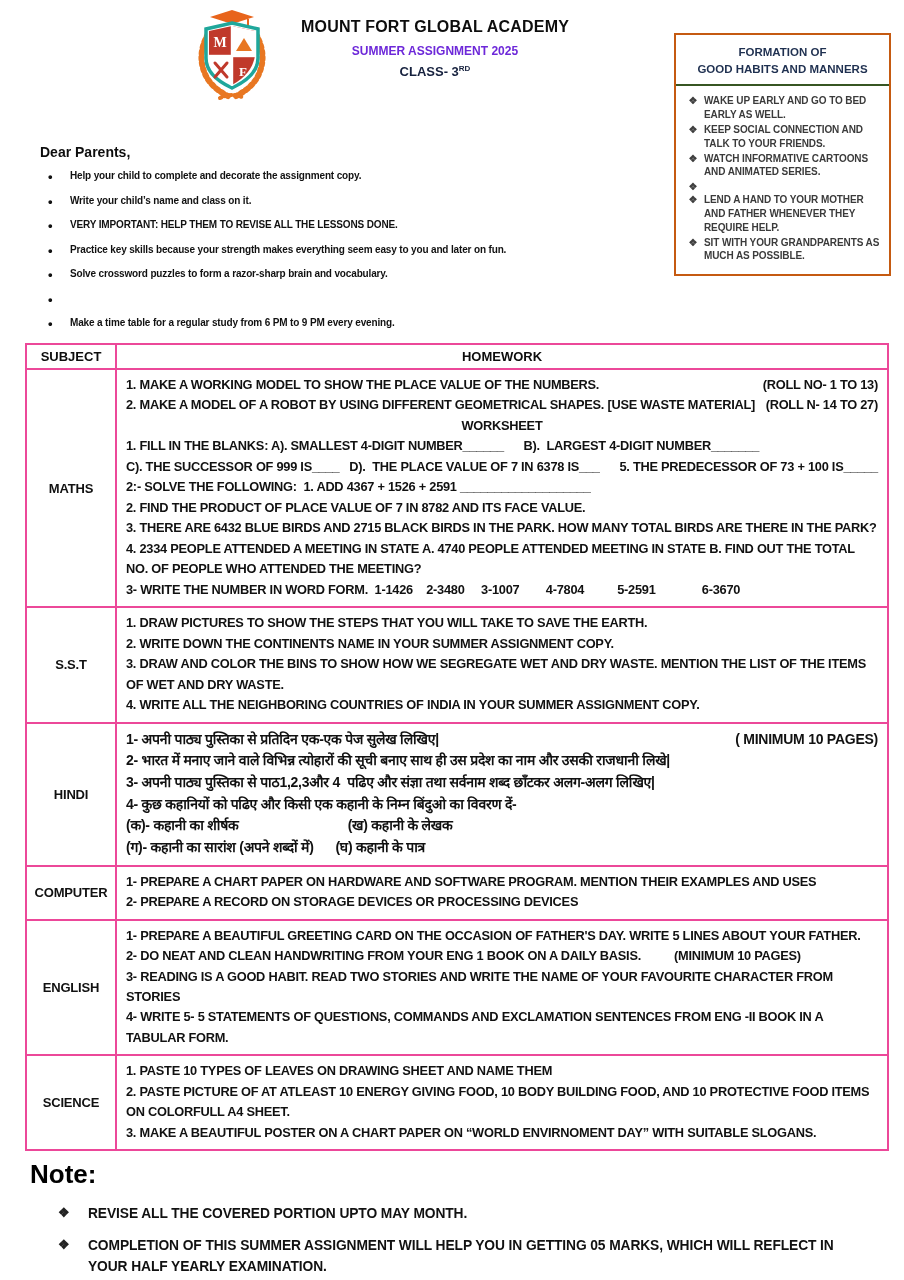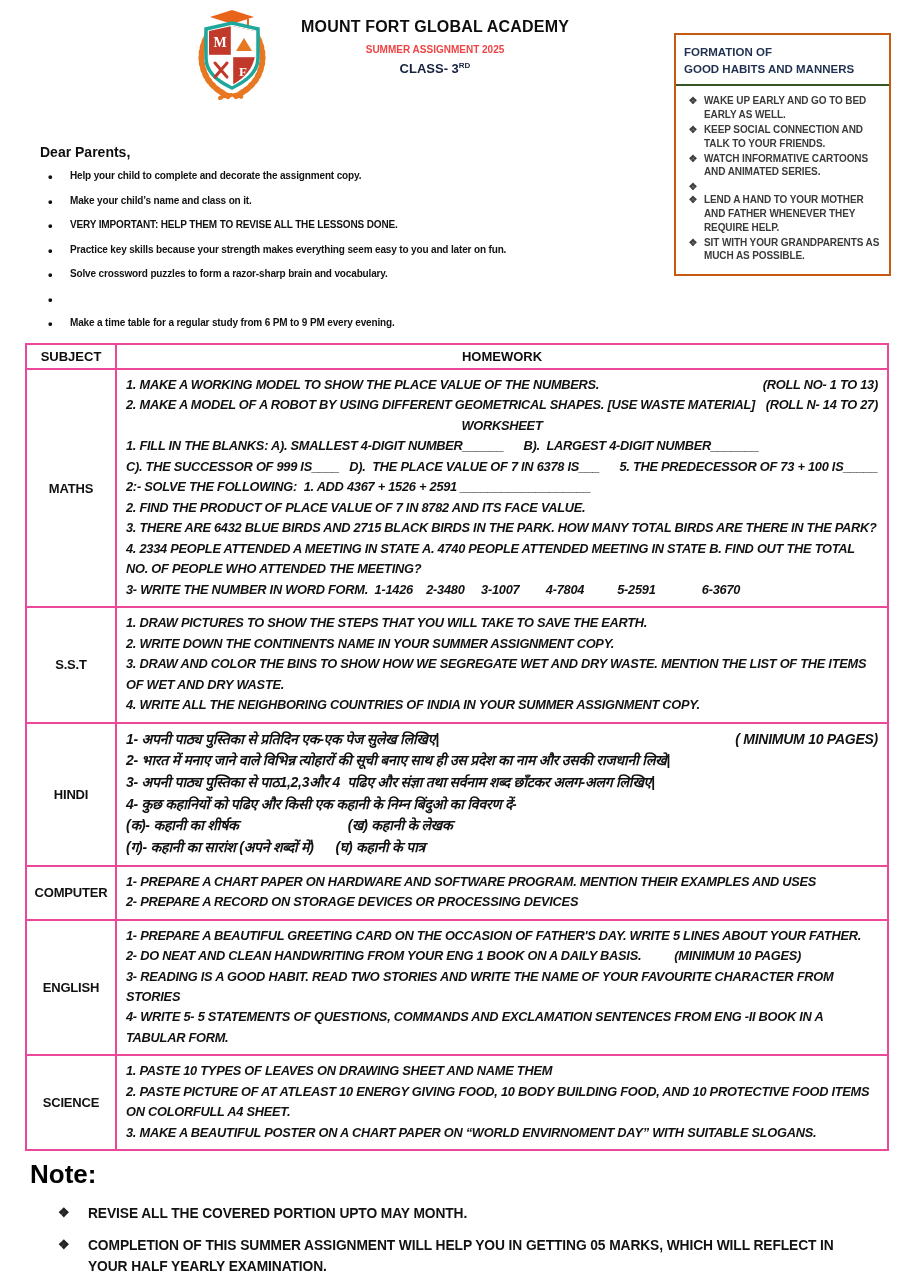--- a/index.html
+++ b/index.html
@@ -9,31 +9,31 @@
     font-family:"Liberation Sans", sans-serif;
     color:#111; font-weight:700;
   }
   .page { position:relative; width:904px; height:1280px; background:#fff; }
 
   
   .header { position:relative; height:112px; }
   .logo { position:absolute; left:188px; top:8px; width:88px; height:96px; }
   .titles { position:absolute; left:250px; top:18px; width:370px; text-align:center; }
   .school-name { font-size:16px; letter-spacing:.2px; color:#0d0d0d; }
-  .assign-title { font-size:10px; margin-top:8px; color:#ef4444; }
+  .assign-title { font-size:12px; margin-top:8px; color:#6d28d9; }
   .class-line { font-size:13px; margin-top:6px; color:#16213e; }
   .class-line sup { font-size:8px; }
 
   
   .habits-box {
     position:absolute; top:33px; right:13px; width:217px;
     border:2.5px solid #c55a11; background:#fff; padding:9px 0 10px;
     z-index:5;
   }
-  .habits-title { text-align:left; font-size:11.5px; line-height:1.45; color:#1f3050; padding:0 8px; }
+  .habits-title { text-align:center; font-size:11.5px; line-height:1.45; color:#1f3050; padding:0 8px; }
   .habits-divider { border-top:2.5px solid #375623; margin-top:7px; }
   .habits-list { padding:8px 8px 0 6px; }
   .h-item { display:flex; margin-bottom:1px; }
   .h-item .bullet { width:22px; flex:0 0 22px; text-align:center; font-size:10px; color:#3d3d3d; padding-top:1px; }
   .h-item .b-text { font-size:10px; line-height:1.38; color:#3b3b3b; letter-spacing:-0.1px; }
 
   
   .parents { margin:4px 250px 0 40px; }
   .greeting { font-size:14px; margin-bottom:9px; color:#0d0d0d;margin-top:32px; }
   .p-item { display:flex; margin-bottom:9.5px; }
@@ -41,21 +41,21 @@
   .p-item .b-text { font-size:10px; line-height:1.45; letter-spacing:-0.15px; }
   .parents .p-item .b-text { white-space:pre-wrap; }
 
   
   table.hw { border-collapse:collapse; margin:12px 0 0 25px; width:864px; table-layout:fixed; }
   table.hw td, table.hw th { border:2px solid #ec4899; vertical-align:middle; }
   th.col-subject, td.subject { width:90px; text-align:center; }
   th { font-size:13px; padding:4px 0; color:#0d0d0d; }
   td.subject { font-size:13px; letter-spacing:-0.2px; }
   td.hw-cell { padding:5px 9px 6px; }
-  .hw-line { font-size:12.8px; line-height:1.6; letter-spacing:-0.25px; white-space:pre-wrap;font-style:italic; }
+  .hw-line { font-size:12.8px; line-height:1.6; letter-spacing:-0.25px; white-space:pre-wrap; }
   .hw-line.split { display:flex; justify-content:space-between; }
   .hw-line.split .right { flex:0 0 auto; padding-left:8px; }
   .hw-line.center { text-align:center; }
   .hw-line.hindi { font-size:14px; line-height:1.55; }
 
   
   .note { margin:8px 30px 0 30px; }
   .note-heading { font-size:26px; color:#000; margin-bottom:14px; }
   .n-item { display:flex; margin-bottom:11px; padding-left:28px; }
   .n-item .bullet { width:30px; flex:0 0 30px; font-size:13px; color:#222; padding-top:1px; }
@@ -143,21 +143,21 @@
 
   <div class="parents">
     <div class="greeting">Dear Parents,</div>
     <div id="parents-list">
         <div class="p-item">
           <span class="bullet">•</span>
           <span class="b-text">Help your child to complete and decorate the assignment copy.</span>
         </div>
         <div class="p-item">
           <span class="bullet">•</span>
-          <span class="b-text">Make your child’s name and class on it.</span>
+          <span class="b-text">Write your child’s name and class on it.</span>
         </div>
         <div class="p-item">
           <span class="bullet">•</span>
           <span class="b-text">VERY IMPORTANT: HELP THEM TO REVISE ALL THE LESSONS DONE.</span>
         </div>
         <div class="p-item">
           <span class="bullet">•</span>
           <span class="b-text">Practice key skills because your strength makes everything seem easy to you and later on fun.</span>
         </div>
         <div class="p-item">

